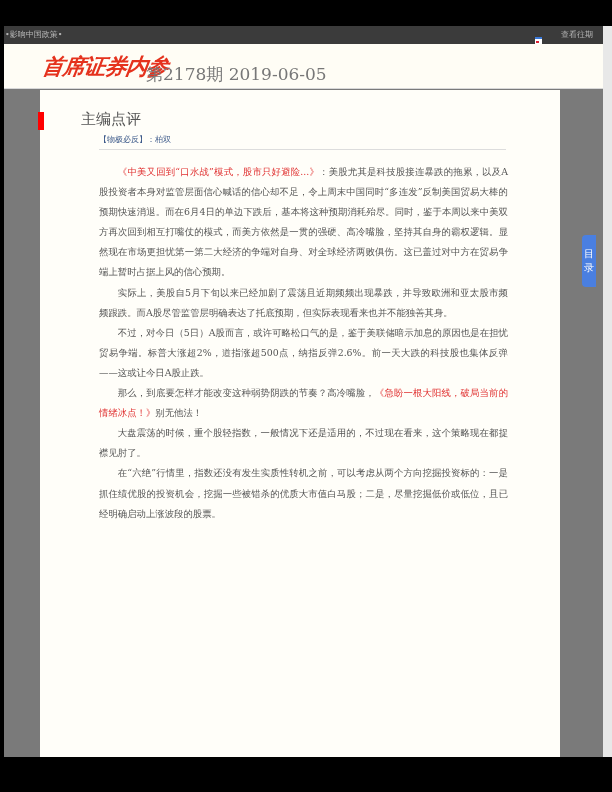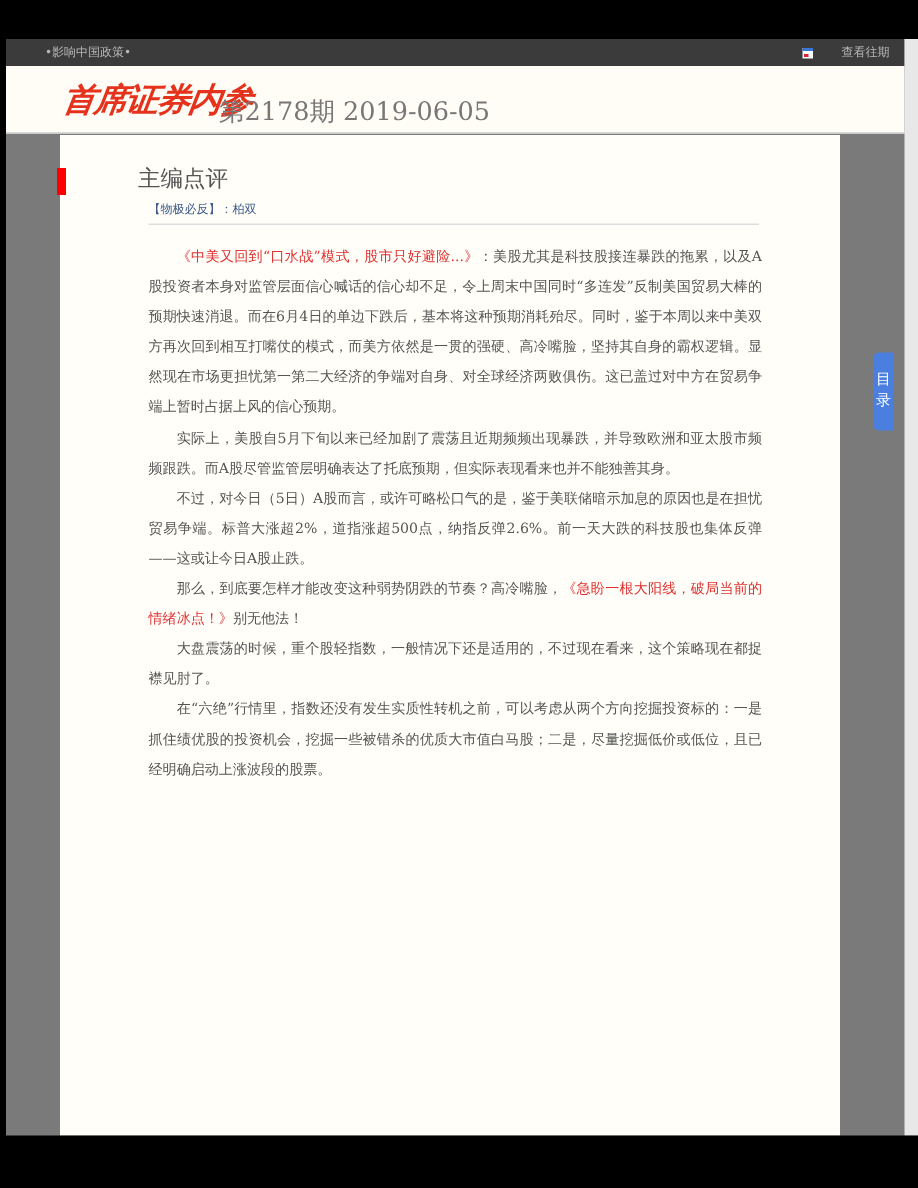--- a/index.html
+++ b/index.html
@@ -8,41 +8,41 @@
     background:#000; font-family:"DejaVu Serif","Liberation Serif",serif;
   }
   .viewport {
     position:absolute; left:4px; top:26px; width:608px; height:731px;
     background:#7a7a7a; overflow:hidden;
   }
   .topbar {
     position:absolute; left:0; top:0; width:599px; height:18px;
     background:#3b3b3b; color:#b8b8b8; font-size:8px; line-height:18px;
   }
-  .topbar .slogan { position:absolute; left:26px; top:0; }
-  .topbar .archive { position:absolute; right:10px; top:0; display:flex; align-items:center; gap:19px; cursor:pointer; }
+  .topbar .slogan { position:absolute; left:1px; top:0; }
+  .topbar .archive { position:absolute; right:10px; top:0; display:flex; align-items:flex-end; gap:19px; cursor:pointer; }
   .cal-icon { width:7px; height:7px; background:#fff; position:relative; border-top:2px solid #3a78d8; box-sizing:border-box; }
   .cal-icon::after { content:""; position:absolute; left:1px; top:2px; width:3px; height:2px; background:#d23; }
   .header {
     position:absolute; left:0; top:18px; width:599px; height:44px;
     background:#fffdf5; border-bottom:1px solid #d8d8d8;
   }
   .logo {
     position:absolute; left:38px; top:8px; font-family:"DejaVu Sans","Liberation Sans",sans-serif;
     font-weight:bold; font-style:italic; font-size:22px; color:#e5321d; letter-spacing:-1px;
     transform:skewX(-8deg);
   }
   .issue { position:absolute; left:142px; top:19px; font-size:17px; color:#777; }
   .scrolltrack { position:absolute; right:0; top:0; width:9px; height:731px; background:#e8e8e8; }
   .card {
     position:absolute; left:36px; top:64px; width:520px; height:667px;
     background:#fffef9;
   }
   .marker { position:absolute; left:-2px; top:22px; width:6px; height:18px; background:#ff0000; }
-  .title { position:absolute; left:52px; top:20px; font-size:15px; color:#555; }
+  .title { position:absolute; left:41px; top:20px; font-size:15px; color:#555; }
   .editor { position:absolute; left:59px; top:44px; font-size:8px; color:#3d5a8a; }
   .rule { position:absolute; left:59px; top:59px; width:407px; height:1px; background:#ddd; }
   .article { position:absolute; left:59px; top:72px; width:409px; font-size:9.4px; color:#555; line-height:20.1px; }
   .article p { margin:0; text-indent:2em; text-align:justify; }
   .red { color:#e03030; }
   .toc {
     position:absolute; left:578px; top:209px; width:14px; height:52px;
     background:#4a7fe0; border-radius:4px 0 0 4px; color:#fff; font-size:10px;
     font-family:"DejaVu Sans","Liberation Sans",sans-serif;
     display:flex; flex-direction:column; align-items:center; justify-content:center; line-height:14px; cursor:pointer;

